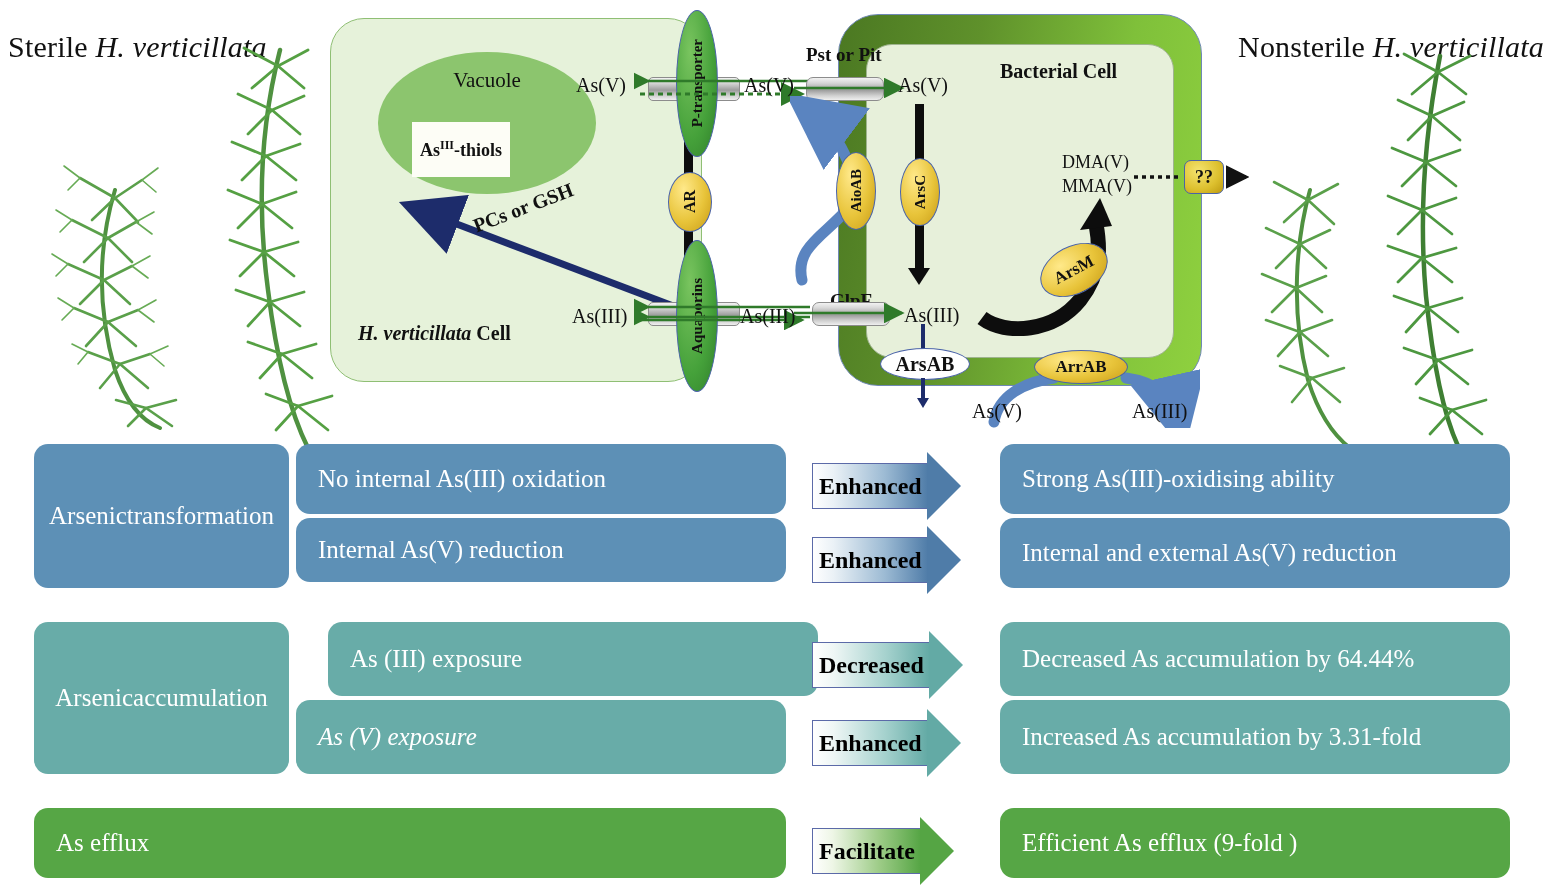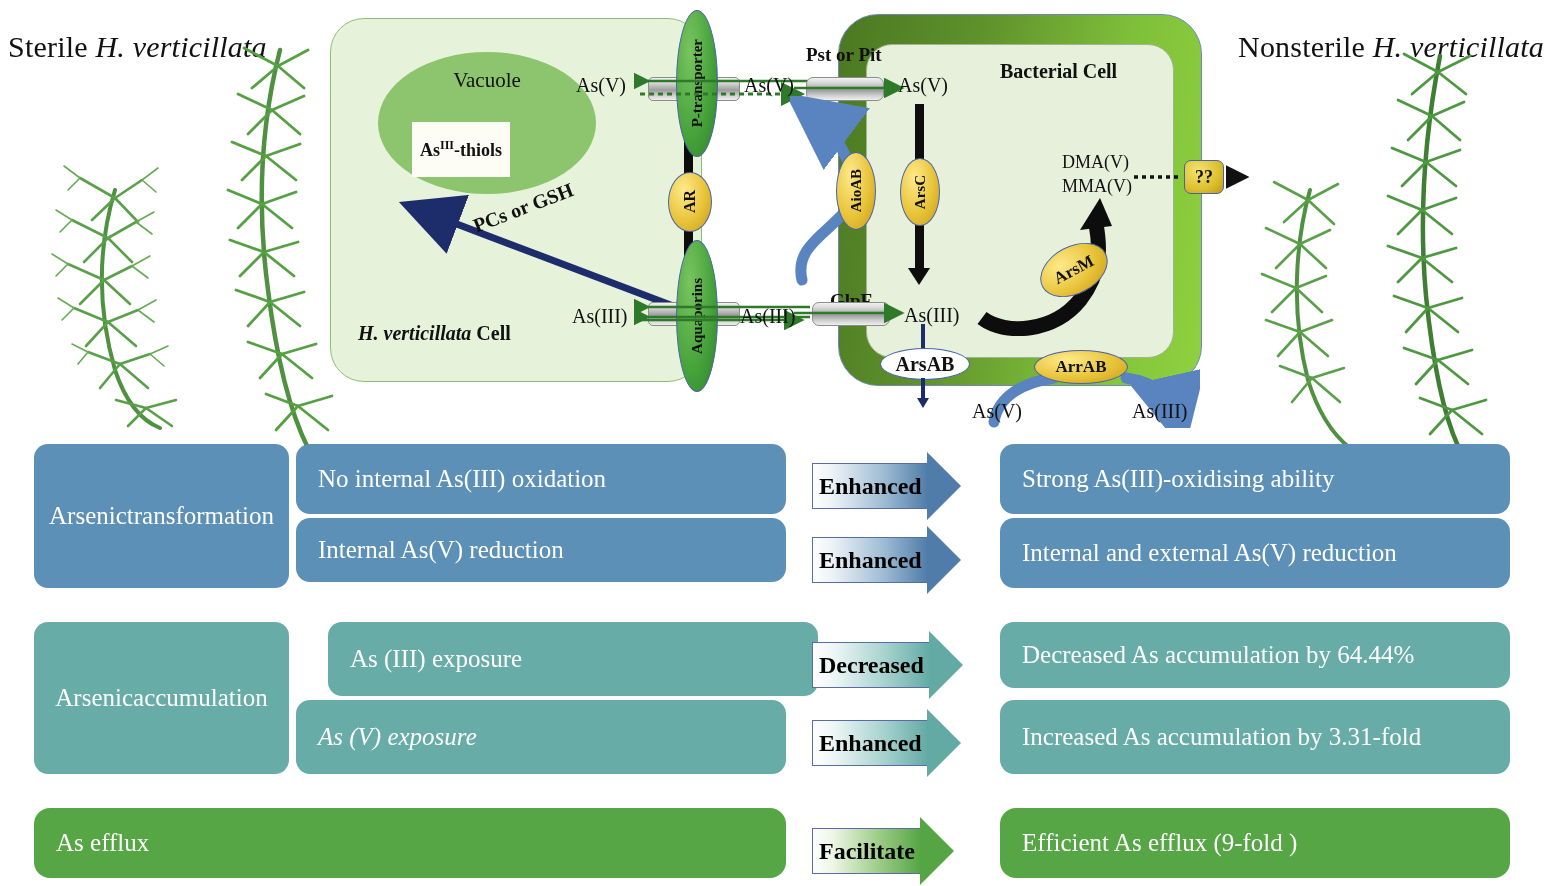--- a/index.html
+++ b/index.html
@@ -61,21 +61,21 @@
   .tri-down-navy{width:0;height:0;border-left:6px solid transparent;
      border-right:6px solid transparent;border-top:10px solid #1d2c6b;}
 
   
   .cat-box,.item-box,.res-box{border-radius:14px;display:flex;align-items:center;
      color:#ffffff;font-size:25px;box-sizing:border-box;}
   .cat-box{justify-content:center;text-align:center;line-height:1.22;}
   .item-box,.res-box{padding-left:22px;}
   .blue{background:#5d90b6;}
   .teal{background:#68aca8;}
-  .green{background:#56a645;border-radius:16px;}
+  .green{background:#56a645;}
 
   
   .arrow-wrap{display:flex;align-items:center;}
   .arrow-body{height:46px;display:flex;align-items:center;justify-content:center;
      border:1.6px solid #5b6aa8;border-right:none;box-sizing:border-box;
      font-weight:bold;font-size:24px;color:#000;padding:0 6px;}
   .arrow-head{width:0;height:0;border-top:34px solid transparent;
      border-bottom:34px solid transparent;margin-left:-1px;}
   .ab-blue{background:linear-gradient(90deg,#ffffff 0%,#eaf1f6 18%,#9dbbd4 62%,#4f7ca8 100%);}
   .ah-blue{border-left:34px solid #4f7ca8;}
@@ -323,21 +323,21 @@
     <span>Arsenic</span>
     <br>
     <span>accumulation</span>
   </div>
 
 <div class="abs item-box teal" style="left:296px;top:622px;width:490px;height:74px;margin-left:32px;">As (III) exposure</div>
 <div class="abs arrow-wrap" style="left:812px;top:631px;">
   <div class="arrow-body ab-teal">Decreased</div>
   <div class="arrow-head ah-teal"></div>
 </div>
-<div class="abs res-box teal" style="left:1000px;top:622px;width:510px;height:66px;">Decreased As accumulation by 64.44%</div>
+<div class="abs res-box teal" style="left:1000px;top:622px;width:510px;height:74px;">Decreased As accumulation by 64.44%</div>
 
 <div class="abs item-box teal" style="left:296px;top:700px;width:490px;height:74px;font-style:italic;">As (V) exposure</div>
 <div class="abs arrow-wrap" style="left:812px;top:709px;">
   <div class="arrow-body ab-teal">Enhanced</div>
   <div class="arrow-head ah-teal"></div>
 </div>
 <div class="abs res-box teal" style="left:1000px;top:700px;width:510px;height:74px;">Increased As accumulation by 3.31-fold</div>
 
 <div class="abs item-box green" style="left:34px;top:808px;width:752px;height:70px;">As efflux</div>
 <div class="abs arrow-wrap" style="left:812px;top:817px;">

